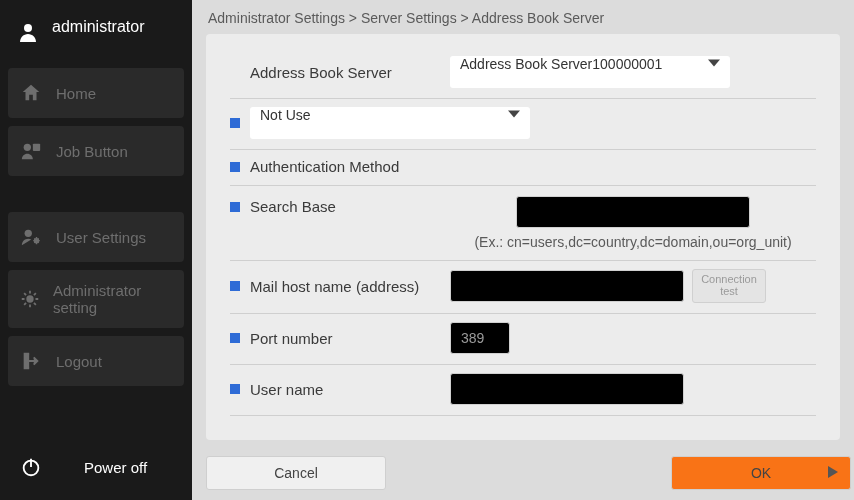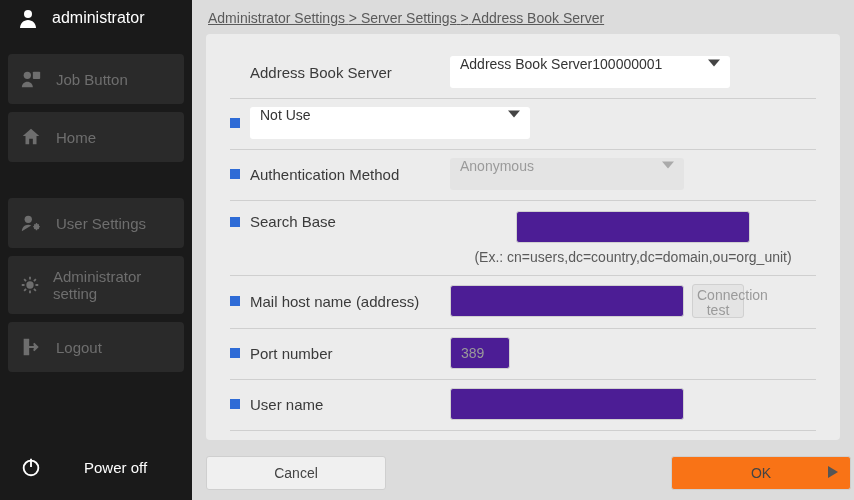--- a/index.html
+++ b/index.html
@@ -1,59 +1,59 @@
 <!DOCTYPE html>
 <html><head>
 <meta charset="utf-8">
 <style>
   * { box-sizing: border-box; margin: 0; padding: 0; font-family: Arial, sans-serif; }
   body { width: 854px; height: 500px; overflow: hidden; display: flex; background: #e8e8e8; }
 
   
   .sidebar { width: 192px; height: 500px; background: #1a1a1a; display: flex; flex-direction: column; }
-  .user-block { display: flex; align-items: center; padding: 4px 14px 18px 14px; }
+  .user-block { display: flex; align-items: flex-start; padding: 18px 14px 18px 14px; }
   .user-icon { width: 28px; height: 28px; margin-right: 10px; display:flex; align-items:center; justify-content:center; }
   .user-icon svg { fill: #fff; }
   .user-label { color: #fff; font-size: 16px; }
 
   .nav-item { display: flex; align-items: center; margin: 4px 8px; padding: 12px 10px; border-radius: 4px; background: #2a2a2a; color: #6e6e6e; font-size: 15px; }
   .nav-item .icon { width: 26px; height: 26px; margin-right: 12px; display:flex; align-items:center; justify-content:center; }
   .nav-item .icon svg, .nav-item .icon path, .nav-item .icon circle, .nav-item .icon rect { fill: #6e6e6e; }
 
   .nav-gap { height: 28px; }
 
   .power-item { display: flex; align-items: center; margin: 4px 8px; padding: 12px 10px; border-radius: 4px; color: #fff; font-size: 15px; margin-top: auto; margin-bottom: 8px; gap: 28px; }
   .power-item .icon { width: 26px; height: 26px; margin-right: 12px; display:flex; align-items:center; justify-content:center; }
   .power-item .icon svg { stroke: #fff; fill: none; stroke-width: 2; }
 
   
   .main { flex: 1; display: flex; flex-direction: column; background: #dcdcdc; }
-  .breadcrumb { padding: 10px 16px 8px 16px; color: #5a5a5a; font-size: 14px; text-decoration: underline; }
+  .breadcrumb { padding: 10px 16px 8px 16px; color: #5a5a5a; font-size: 14px; }
   .content-wrap { flex:1; margin: 0 14px 8px 14px; background: #ececec; border-radius: 4px; padding: 14px 24px 0 24px; overflow: hidden; }
 
   .form-row { display: flex; align-items: center; padding: 8px 0 10px 0; border-bottom: 1px solid #cfcfcf; }
   .form-row.noborder { border-bottom: none; }
   .form-row .bullet { width: 10px; height: 10px; background: #2e6bd6; margin-right: 10px; visibility: hidden; }
   .form-row.bulleted .bullet { visibility: visible; }
   .form-row .label { width: 200px; color: #3a3a3a; font-size: 15px; }
   .form-row .field { flex: 1; display: flex; align-items: center; }
 
   .select-box { width: 250px; height: 32px; background: #fff; border-radius: 3px; display: flex; align-items: flex-start; padding: 0 10px; justify-content: space-between; color: #333; font-size: 14px; }
   .select-box .caret svg { fill: #444; }
   .select-box.disabled { background: #e4e4e4; color: #9a9a9a; }
   .select-box.disabled .caret svg { fill: #aaa; }
   .select-box.wide { width: 280px; }
 
   .text-input { width: 234px; height: 32px; background: #fff; border: 1px solid #c7c7c7; border-radius: 3px; padding: 0 10px; color: #333; font-size: 14px; }
-  .text-input.disabled { background: #4c1d95; color: #9a9a9a; border-color: #d0d0d0; }
+  .text-input.disabled { background: #000000; color: #9a9a9a; border-color: #d0d0d0; }
   .text-input.short { width: 60px; text-align: left; }
 
   .hint { color: #5a5a5a; font-size: 14px; margin-left: 0; margin-top: 6px; }
 
-  .conn-btn { margin-left: 8px; width: 52px; height: 34px; background: #e4e4e4; color: #9a9a9a; border: 1px solid #d0d0d0; border-radius: 3px; font-size: 14px; line-height: 1.1; padding: 3px 4px; text-align: center; }
+  .conn-btn { margin-left: 8px; width: 74px; height: 34px; background: #e4e4e4; color: #9a9a9a; border: 1px solid #d0d0d0; border-radius: 3px; font-size: 11px; line-height: 1.1; padding: 3px 4px; text-align: center; }
 
   .footer { display: flex; justify-content: space-between; padding: 8px 3px 10px 14px; }
   .btn { height: 34px; border-radius: 3px; display: flex; align-items: center; justify-content: center; font-size: 14px; }
   .btn.cancel { width: 180px; background: #f0f0f0; border: 1px solid #cfcfcf; color: #444; }
   .btn.ok { width: 180px; background: #f97316; border: 1px solid #cfcfcf; color: #444; position: relative; }
   .btn.ok .arrow { position: absolute; right: 12px; top: 50%; transform: translateY(-50%); }
   .btn.ok .arrow svg { fill: #555; }
   .stacked { display:flex; flex-direction: column; }
 </style>
 </head>
@@ -66,35 +66,35 @@
           <circle cx="12" cy="8" r="4"></circle>
           <path d="M4 22c0-4.4 3.6-8 8-8s8 3.6 8 8v0H4z"></path>
         </svg>
     </span>
     <span class="user-label">administrator</span>
   </div>
 
   <div class="nav-item">
     <span class="icon">
       <svg width="22" height="22" viewBox="0 0 24 24">
+          <path d="M12 3l9 8h-3v9h-4v-6H10v6H6v-9H3z"></path>
+        </svg>
+    </span>
+    <span>Home</span>
+  </div>
+
+  <div class="nav-item">
+    <span class="icon">
+      <svg width="22" height="22" viewBox="0 0 24 24">
           <circle cx="8" cy="8" r="4"></circle>
           <path d="M2 21c0-3.3 2.7-6 6-6s6 2.7 6 6H2z"></path>
           <rect x="14" y="4" width="8" height="8" rx="1"></rect>
         </svg>
     </span>
     <span>Job Button</span>
-  </div>
-
-  <div class="nav-item">
-    <span class="icon">
-      <svg width="22" height="22" viewBox="0 0 24 24">
-          <path d="M12 3l9 8h-3v9h-4v-6H10v6H6v-9H3z"></path>
-        </svg>
-    </span>
-    <span>Home</span>
   </div>
 
   <div class="nav-gap"></div>
 
   <div class="nav-item">
     <span class="icon">
       <svg width="22" height="22" viewBox="0 0 24 24">
           <circle cx="9" cy="8" r="4"></circle>
           <path d="M2 21c0-3.9 3.1-7 7-7 1.2 0 2.3.3 3.3.8"></path>
           <circle cx="18" cy="16" r="2.2" fill="none" stroke="#6e6e6e" stroke-width="1.5"></circle>
@@ -167,28 +167,20 @@
           <span class="caret"><svg width="12" height="12" viewBox="0 0 10 10">
                 <path d="M0 2h10L5 8z"></path>
               </svg></span>
         </div>
       </div>
     </div>
 
     <div class="form-row bulleted">
       <span class="bullet"></span>
       <span class="label">Authentication Method</span>
-      <div class="field">
-        <div class="select-box disabled" style="width:234px">
-          <span>Anonymous</span>
-          <span class="caret"><svg width="12" height="12" viewBox="0 0 10 10">
-                <path d="M0 2h10L5 8z"></path>
-              </svg></span>
-        </div>
-      </div>
     </div>
 
     <div class="form-row bulleted" style="align-items:flex-start; padding-top:10px;">
       <span class="bullet" style="margin-top:6px"></span>
       <span class="label" style="margin-top:2px">Search Base</span>
       <div class="field stacked">
         <input class="text-input disabled" value="" style="">
         <span class="hint">(Ex.: cn=users,dc=country,dc=domain,ou=org_unit)</span>
       </div>
     </div>

